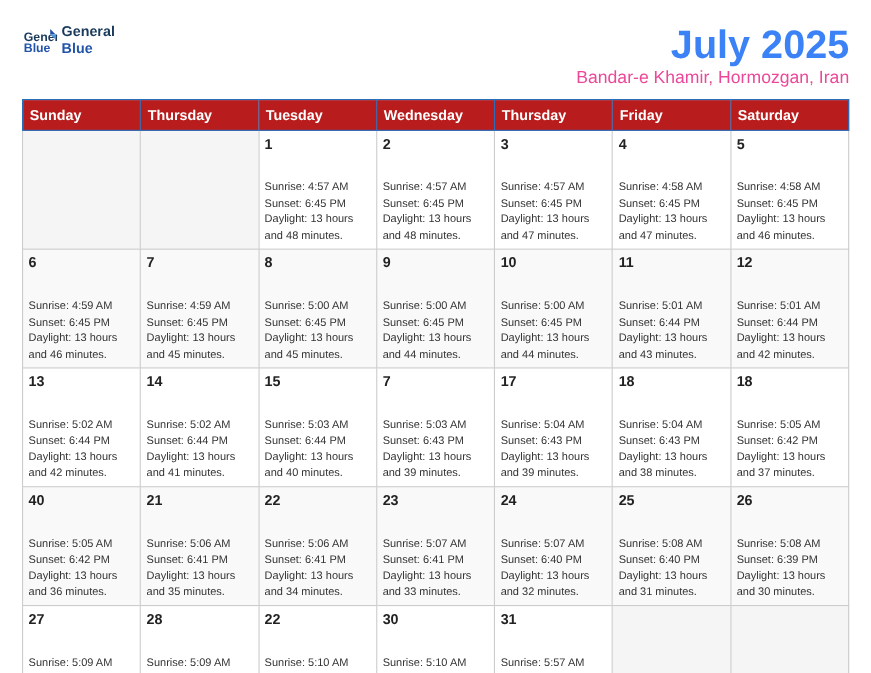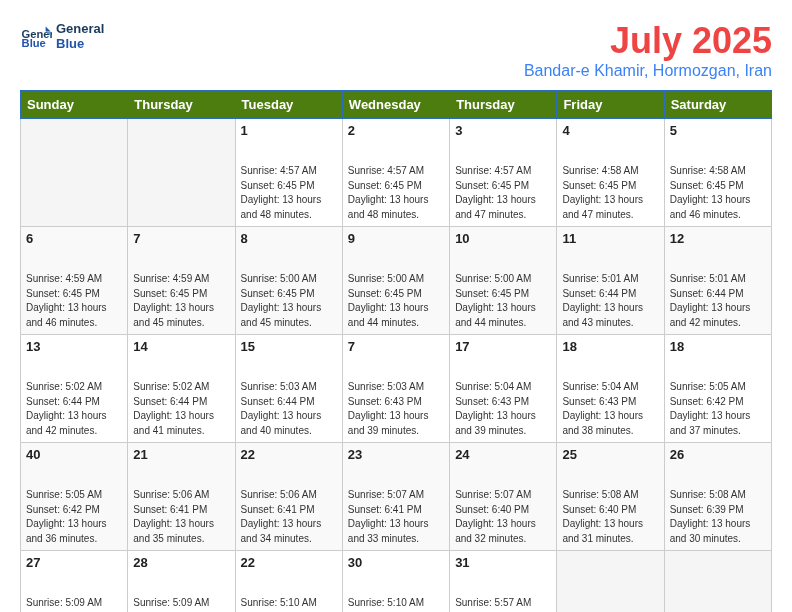--- a/index.html
+++ b/index.html
@@ -24,33 +24,33 @@
     .logo-icon {
       width: 32px;
       height: 32px;
     }
     .title-block {
       text-align: right;
     }
     .month-title {
       font-size: 36px;
       font-weight: bold;
-      color: #ef4444;
+      color: #3b82f6;
     }
     .location-title {
       font-size: 16px;
-      color: #3b82f6;
+      color: #ec4899;
     }
     .calendar {
       width: 100%;
       border-collapse: collapse;
       border: 1px solid #ccc;
     }
     .calendar th {
-      background: #4d7c0f;
+      background: #b91c1c;
       color: #fff;
       text-align: left;
       padding: 6px 6px;
       font-size: 13px;
       border: 1px solid #2a6ebb;
     }
     .calendar td {
       vertical-align: top;
       border: 1px solid #ccc;
       padding: 4px 5px;

